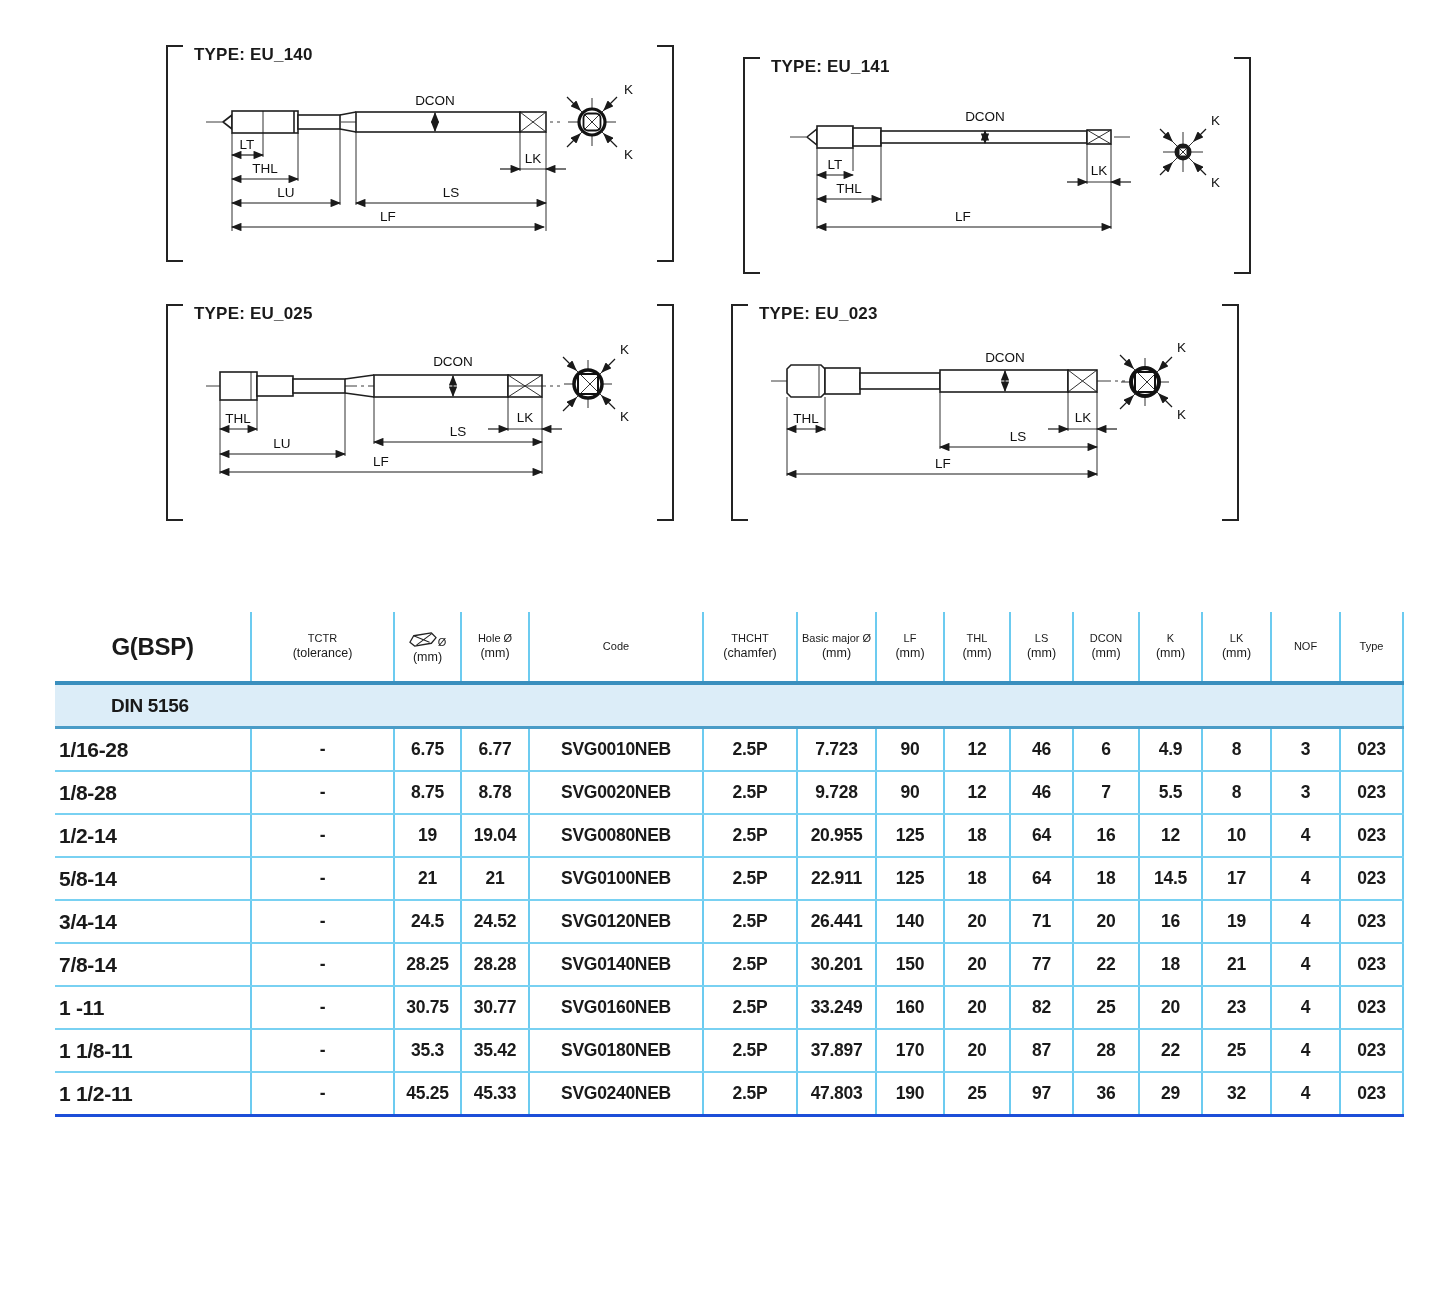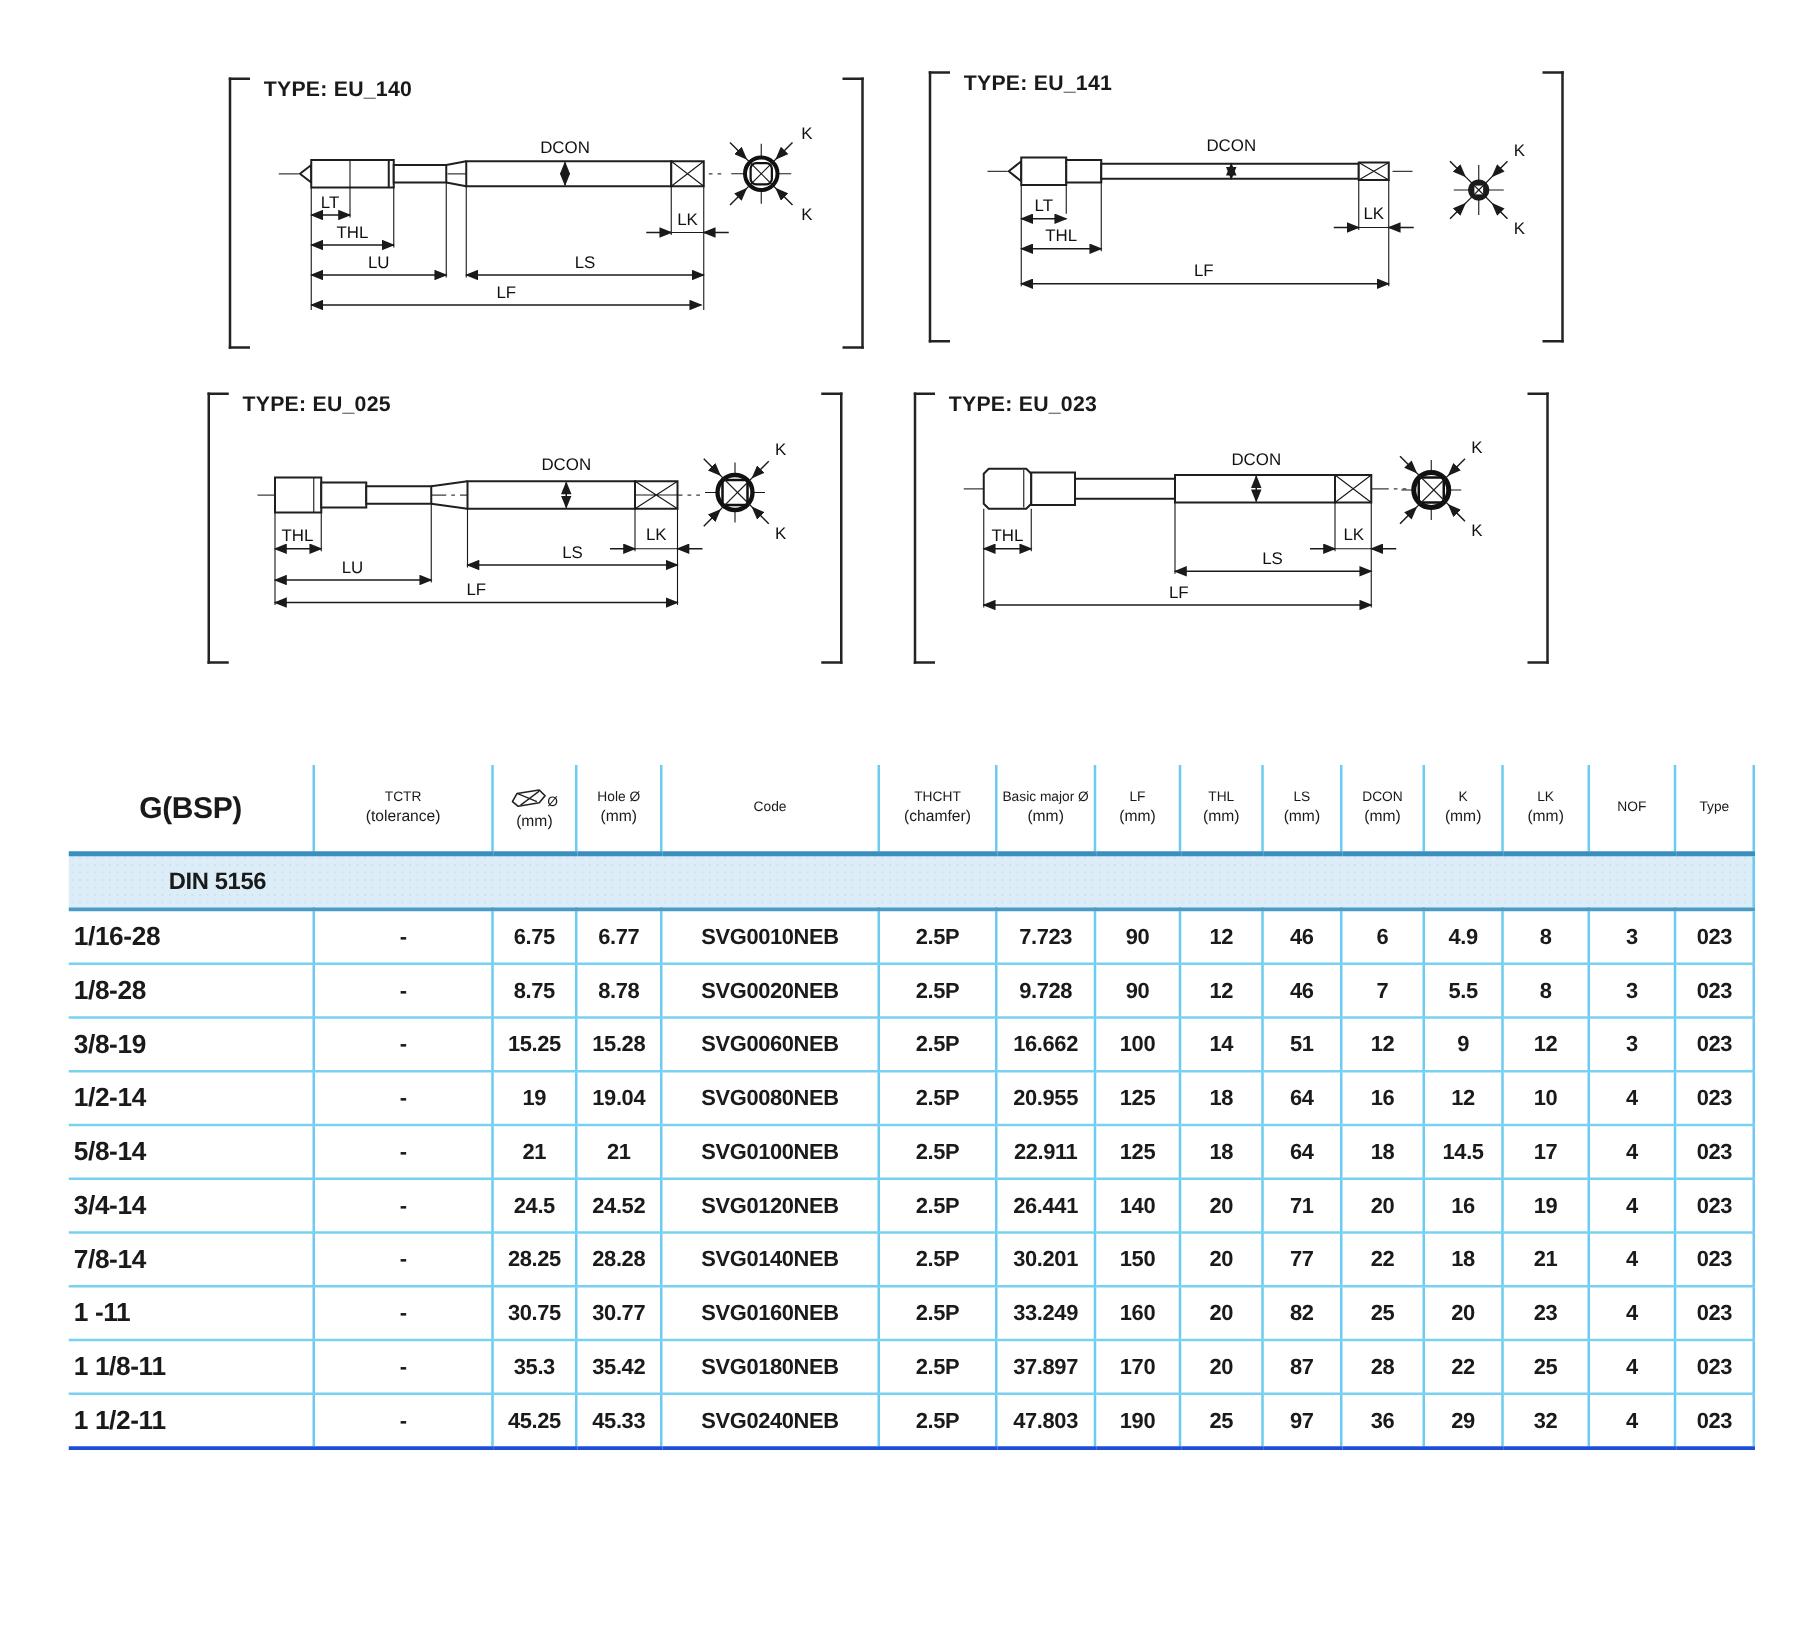--- a/index.html
+++ b/index.html
@@ -28,34 +28,34 @@
   table{border-collapse:collapse;table-layout:fixed;width:1348px;}
   th{border-right:2px solid #6ccbf0;border-bottom:4px solid #3a8fbe;
      vertical-align:middle;font-weight:normal;height:69px;padding:0 2px;}
   .hl{font-size:11px;line-height:1.08;text-align:center;}
   .hl.g-head{font-size:24px;font-weight:bold;letter-spacing:-.3px;}
   .hs{font-size:12.5px;text-align:center;margin-top:1px;}
   .drill{vertical-align:-3px;margin-right:1px;}
   tr.section{height:40px;background:#dcedf8;
      background-image:radial-gradient(#c9e2f2 14%,transparent 15%);background-size:6px 6px;}
   tr.section td{border-bottom:3px solid #4a9cc7;border-right:2px solid #6ccbf0;
-     font-size:19px;padding-left:80px;text-align:left;}
+     font-size:19px;padding-left:56px;text-align:left;}
   tbody td{border-right:2px solid #6ccbf0;border-bottom:2px solid #79d1f2;
      height:39px;text-align:center;font-weight:bold;font-size:17.5px;letter-spacing:-.3px;}
   tbody tr:last-child td{border-bottom:3px solid #1d4ed8;}
   td.gcell{text-align:left;padding-left:4px;font-size:21px;}
 </style>
 </head>
 <body>
 
 <div class="page">
 
   <section class="diagrams">
 
-    <figure class="panel" style="margin:17px">
+    <figure class="panel" style="margin:0">
       <figcaption class="panel-title">TYPE: EU_140</figcaption>
       <svg class="diagram" width="504" height="217" viewBox="0 0 504 217">
         <defs>
           <marker id="ar" viewBox="0 0 10 8" markerWidth="9" markerHeight="7" refX="9" refY="4" orient="auto-start-reverse">
             <path d="M0 0 L10 4 L0 8 Z" fill="#1a1a1a"></path>
           </marker>
         </defs>
         <g>
           <line class="cl" x1="38" y1="77" x2="392" y2="77"></line>
           <path class="pl" d="M55 77 L64 70 L64 84 Z"></path>
@@ -357,37 +357,20 @@
             <td class="ncell">90</td>
             <td class="ncell">12</td>
             <td class="ncell">46</td>
             <td class="ncell">7</td>
             <td class="ncell">5.5</td>
             <td class="ncell">8</td>
             <td class="ncell">3</td>
             <td class="ncell">023</td>
           </tr>
           <tr>
-            <td class="gcell">3/8-19</td>
-            <td class="ncell">-</td>
-            <td class="ncell">15.25</td>
-            <td class="ncell">15.28</td>
-            <td class="ncell">SVG0060NEB</td>
-            <td class="ncell">2.5P</td>
-            <td class="ncell">16.662</td>
-            <td class="ncell">100</td>
-            <td class="ncell">14</td>
-            <td class="ncell">51</td>
-            <td class="ncell">12</td>
-            <td class="ncell">9</td>
-            <td class="ncell">12</td>
-            <td class="ncell">3</td>
-            <td class="ncell">023</td>
-          </tr>
-          <tr>
             <td class="gcell">1/2-14</td>
             <td class="ncell">-</td>
             <td class="ncell">19</td>
             <td class="ncell">19.04</td>
             <td class="ncell">SVG0080NEB</td>
             <td class="ncell">2.5P</td>
             <td class="ncell">20.955</td>
             <td class="ncell">125</td>
             <td class="ncell">18</td>
             <td class="ncell">64</td>

